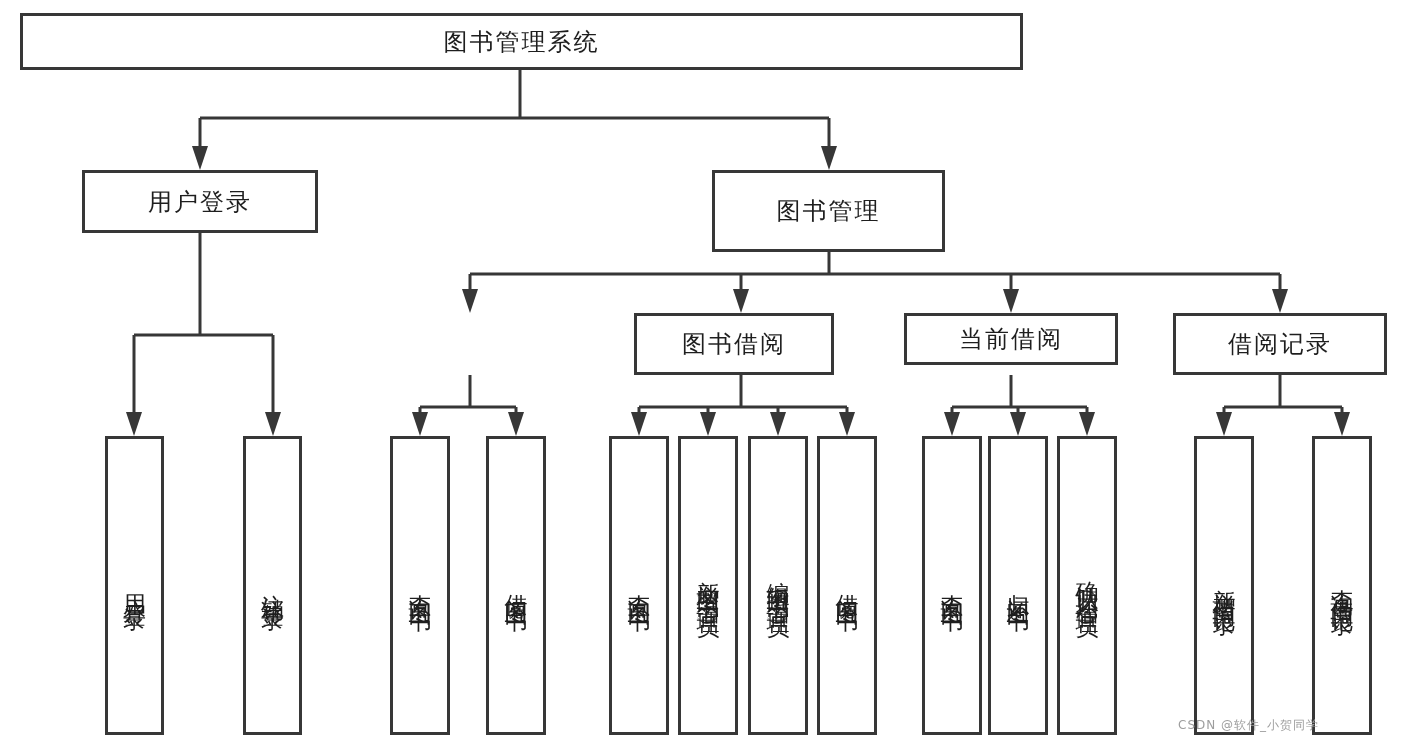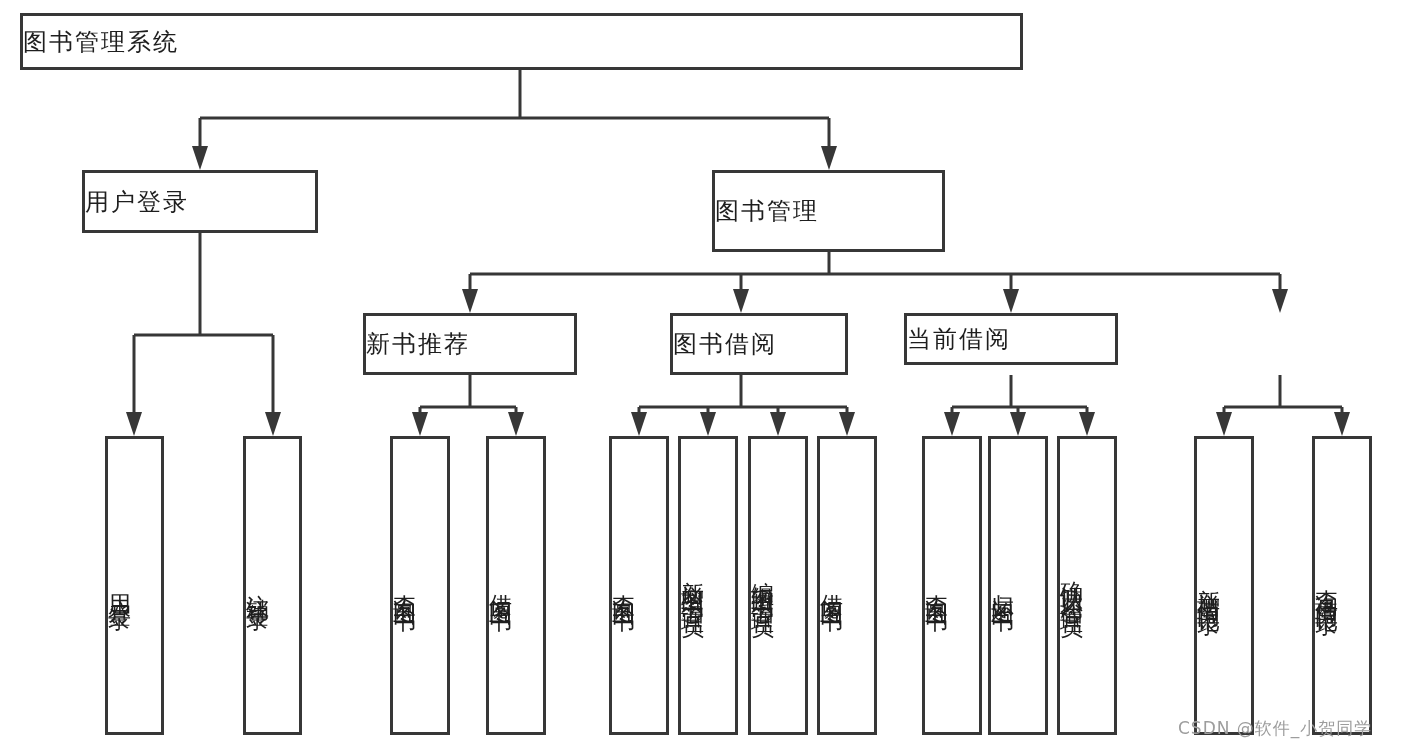--- a/index.html
+++ b/index.html
@@ -16,39 +16,40 @@
     left: 0; top: 0;
     width: 1405px; height: 747px;
   }
   .node {
     position: absolute;
     box-sizing: border-box;
     border: 3px solid #373737;
     background: #ffffff;
     display: flex;
     align-items: center;
+    justify-content: center;
     color: #1e1e1e;
   }
   .node.h span {
     font-size: 24px;
     letter-spacing: 2px;
     white-space: nowrap;
   }
   .node.leaf span {
     writing-mode: vertical-rl;
     text-orientation: mixed;
     font-size: 23px;
     letter-spacing: 5px;
     line-height: 1;
   }
   .watermark {
     position: absolute;
     left: 1178px;
     top: 717px;
-    font-size: 17px;
+    font-size: 12px;
     color: #9d9d9d;
     letter-spacing: 1px;
     white-space: nowrap;
   }
 </style>
 </head>
 <body>
 
 <div class="canvas">
 
@@ -122,28 +123,28 @@
     <span>图书管理系统</span>
   </div>
 
   <div class="node h" style="left:82px;top:170px;width:236px;height:63px">
     <span>用户登录</span>
   </div>
   <div class="node h" style="left:712px;top:170px;width:233px;height:82px">
     <span>图书管理</span>
   </div>
 
-  <div class="node h" style="left:363px;top:313px;width:214px;height:62px">
-    <span>新书推荐</span>
-  </div>
-  <div class="node h" style="left:670px;top:313px;width:178px;height:62px">
+  <div class="node h" style="left:634px;top:313px;width:200px;height:62px">
     <span>图书借阅</span>
   </div>
   <div class="node h" style="left:904px;top:313px;width:214px;height:52px">
     <span>当前借阅</span>
+  </div>
+  <div class="node h" style="left:1173px;top:313px;width:214px;height:62px">
+    <span>借阅记录</span>
   </div>
 
   <div class="node leaf" style="left:105px;top:436px;width:59px;height:299px">
     <span>用户登录</span>
   </div>
   <div class="node leaf" style="left:243px;top:436px;width:59px;height:299px">
     <span>注销登录</span>
   </div>
 
   <div class="node leaf" style="left:390px;top:436px;width:60px;height:299px">

